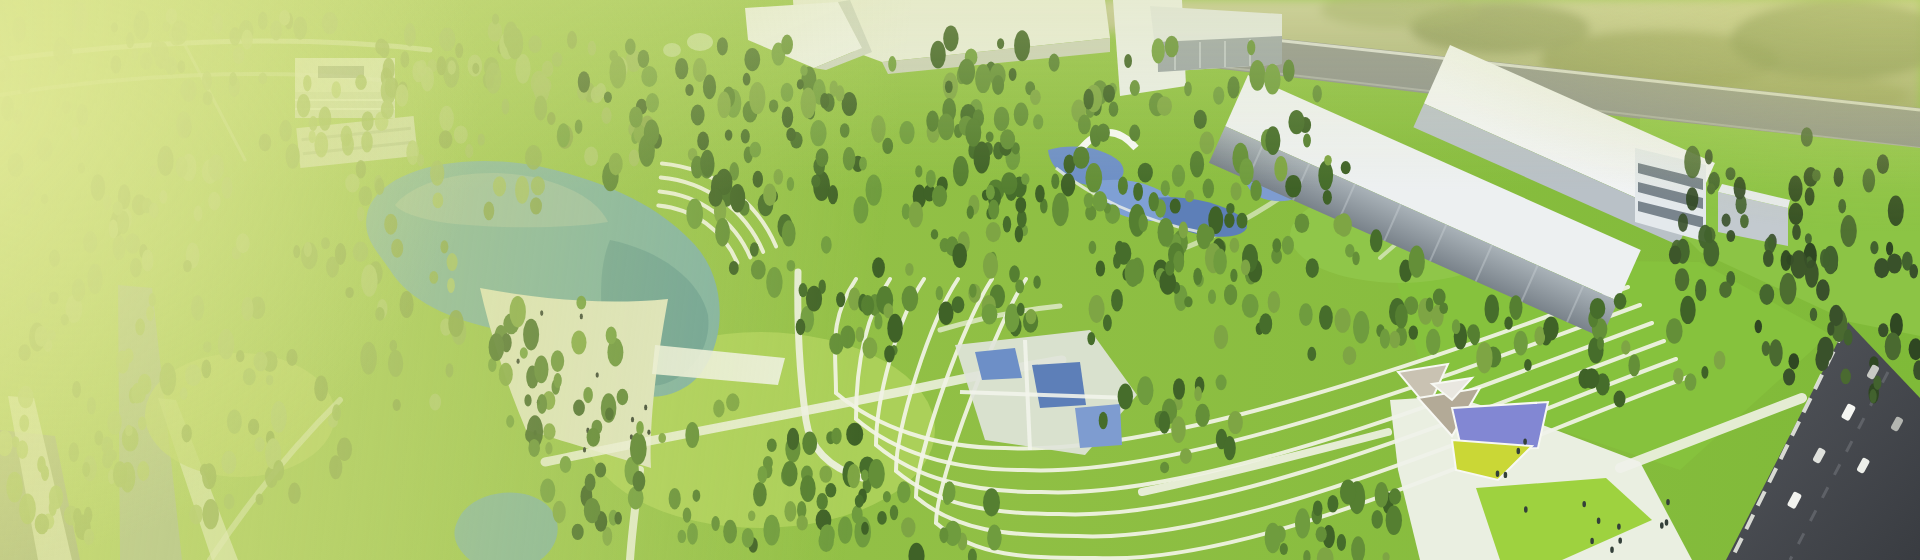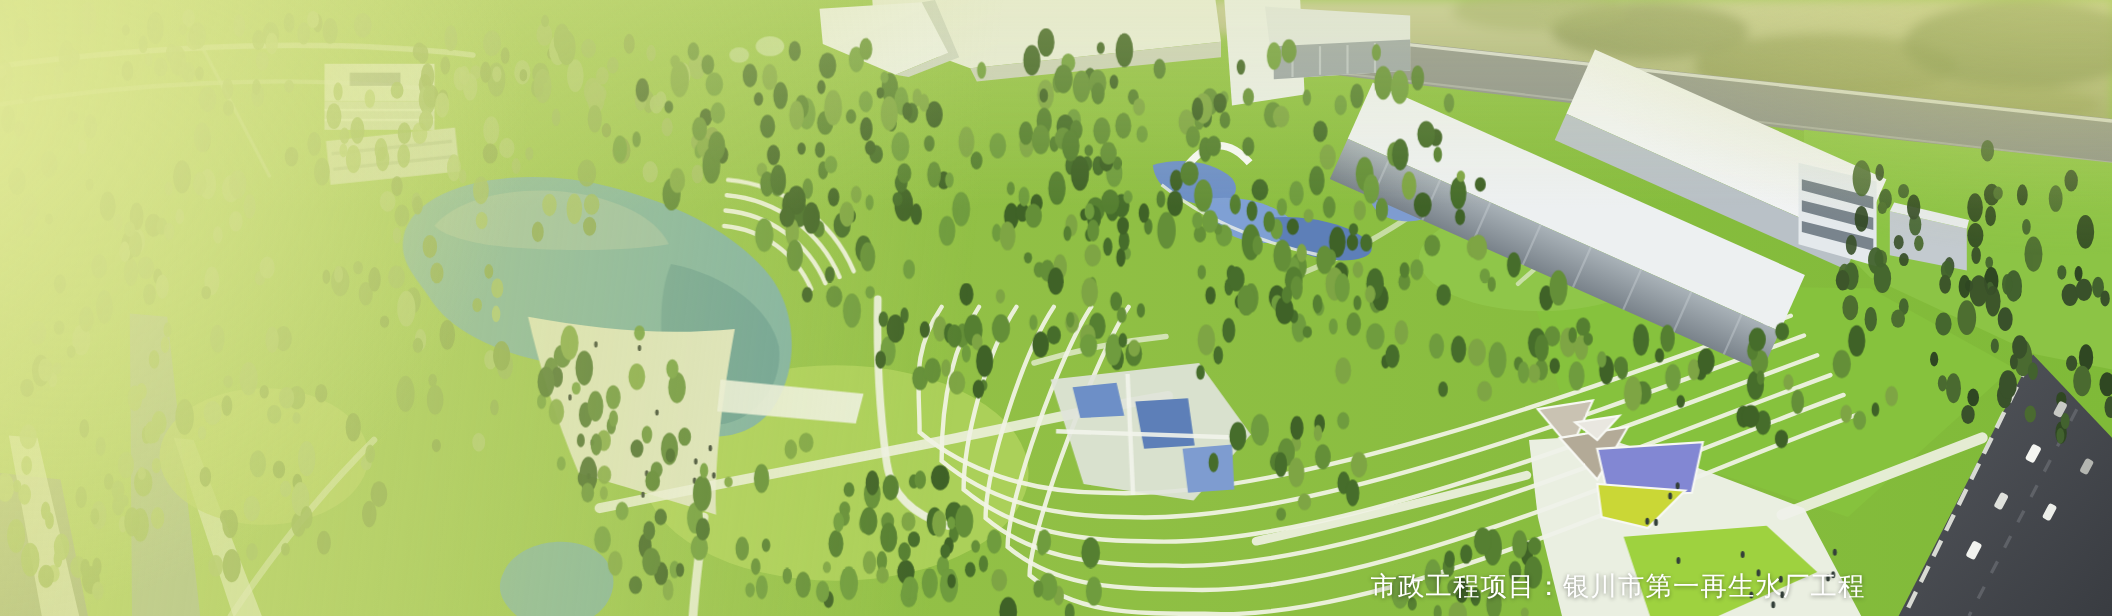--- a/index.html
+++ b/index.html
@@ -1277,14 +1277,13 @@
       <rect x="1812" y="452" width="15" height="8" rx="2.5" fill="#dfe1dc" transform="rotate(-62 1819 456)"></rect>
       <rect x="1840" y="408" width="16" height="9" rx="2.5" fill="#f5f6f2" transform="rotate(-62 1848 412)"></rect>
       <rect x="1866" y="368" width="14" height="8" rx="2.5" fill="#c8cac5" transform="rotate(-62 1873 372)"></rect>
       <rect x="1856" y="462" width="15" height="8" rx="2.5" fill="#eceee9" transform="rotate(-62 1863 466)"></rect>
       <rect x="1890" y="420" width="14" height="8" rx="2.5" fill="#b4b6b1" transform="rotate(-62 1897 424)"></rect>
     </g>
   </svg>
 
   <div class="wash"></div>
 
-  <div class="caption">市政工程项目：银川市第一再生水厂工程</div>
 </div>
 
 </body></html>

